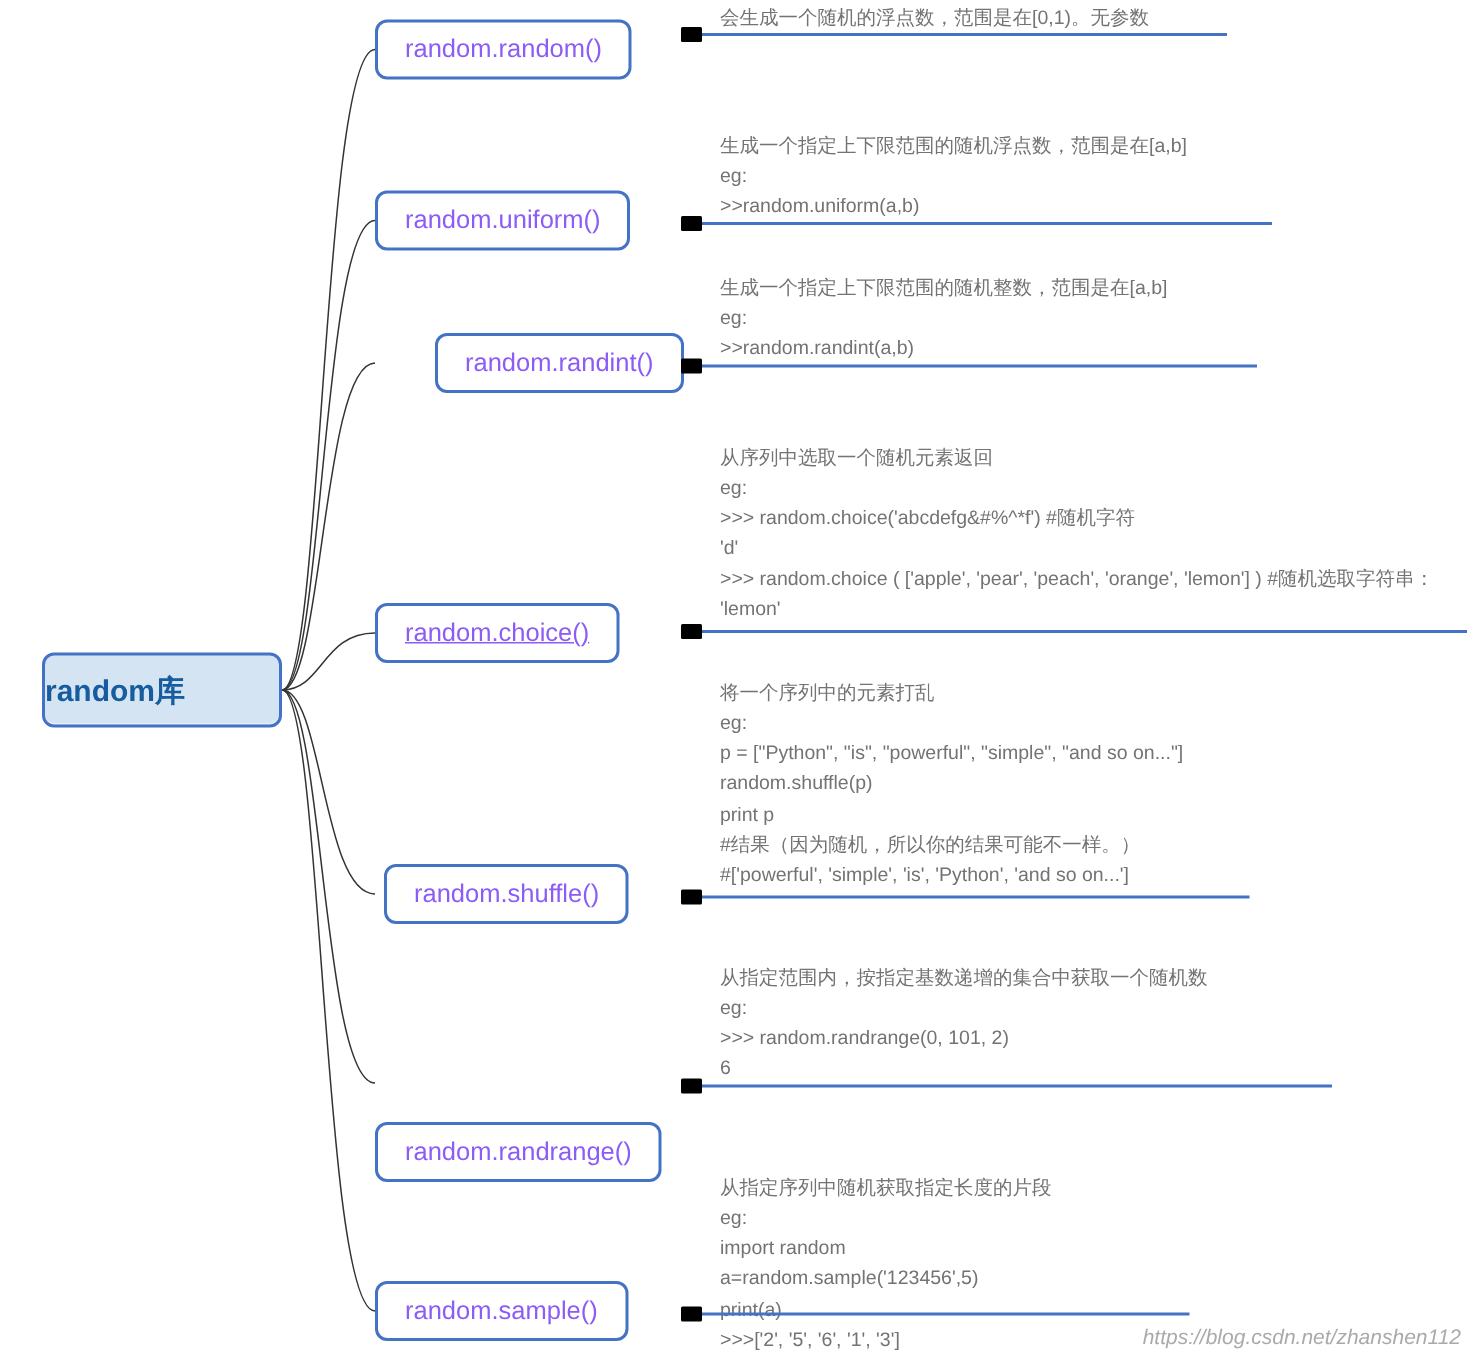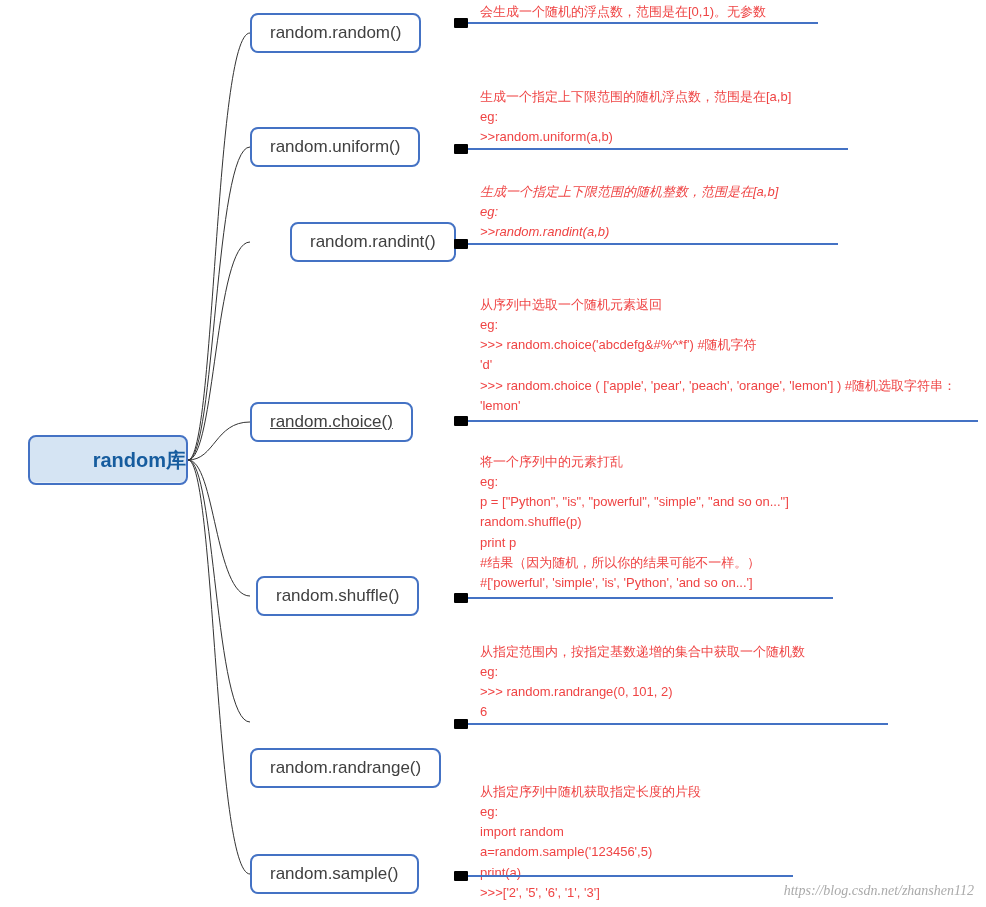--- a/index.html
+++ b/index.html
@@ -18,42 +18,42 @@
     width: 160px;
     height: 50px;
     background: #d5e4f3;
     border: 2px solid #4472c4;
     border-radius: 8px;
     color: #165c9e;
     font-size: 20px;
     font-weight: bold;
     display: flex;
     align-items: center;
-    justify-content: flex-end;
+    justify-content: flex-start;
     box-shadow: inset 0 -1px 0 rgba(255,255,255,0.4);
   }
   .fn-node {
     position: absolute;
     border: 2px solid #4472c4;
     border-radius: 8px;
-    color: #404040;
+    color: #8b5cf6;
     background: #fff;
     font-size: 17px;
     font-weight: normal;
     display: flex;
     align-items: center;
     justify-content: center;
     padding: 0 18px;
     height: 40px;
     white-space: nowrap;
   }
   .desc {
     position: absolute;
     font-size: 13px;
-    color: #ef4444;
+    color: #737373;
     line-height: 1.55;
     width: 500px;
   }
   .desc-underline {
     position: absolute;
     height: 2px;
     background: #4472c4;
   }
   .desc-underline::before {
     content: "";
@@ -64,21 +64,21 @@
     height: 10px;
     background: #000;
     border-radius: 1px;
   }
   .watermark {
     position: absolute;
     right: 12px;
     bottom: 8px;
     color: #aaa;
     font-size: 14px;
-    font-family: Liberation Serif, serif;
+    font-family: Liberation Sans, sans-serif;
     font-style: italic;
   }
   svg.connectors {
     position: absolute;
     left: 0;
     top: 0;
     width: 986px;
     height: 907px;
     pointer-events: none;
   }
@@ -118,21 +118,21 @@
   </div>
 
 <div class="desc" style="left:480px; top:2px;">会生成一个随机的浮点数，范围是在[0,1)。无参数</div>
 <div class="desc-underline" style="left:468px; top:22px;  width:350px;"></div>
 
 <div class="desc" style="left: 480px; top: 87px; white-space: pre-line;">生成一个指定上下限范围的随机浮点数，范围是在[a,b]
 eg:
 &gt;&gt;random.uniform(a,b)</div>
 <div class="desc-underline" style="left:468px; top:148px; width:380px;"></div>
 
-<div class="desc" style="left: 480px; top: 182px; white-space: pre-line; font-style: italic;">生成一个指定上下限范围的随机整数，范围是在[a,b]
+<div class="desc" style="left: 480px; top: 182px; white-space: pre-line;">生成一个指定上下限范围的随机整数，范围是在[a,b]
 eg:
 &gt;&gt;random.randint(a,b)</div>
 <div class="desc-underline" style="left:468px; top:243px; width:370px;"></div>
 
 <div class="desc" style="left: 480px; top: 295px; white-space: pre-line;">从序列中选取一个随机元素返回
 eg:
 &gt;&gt;&gt; random.choice('abcdefg&amp;#%^*f') #随机字符
 'd'
 &gt;&gt;&gt; random.choice ( ['apple', 'pear', 'peach', 'orange', 'lemon'] ) #随机选取字符串：
 'lemon'</div>

